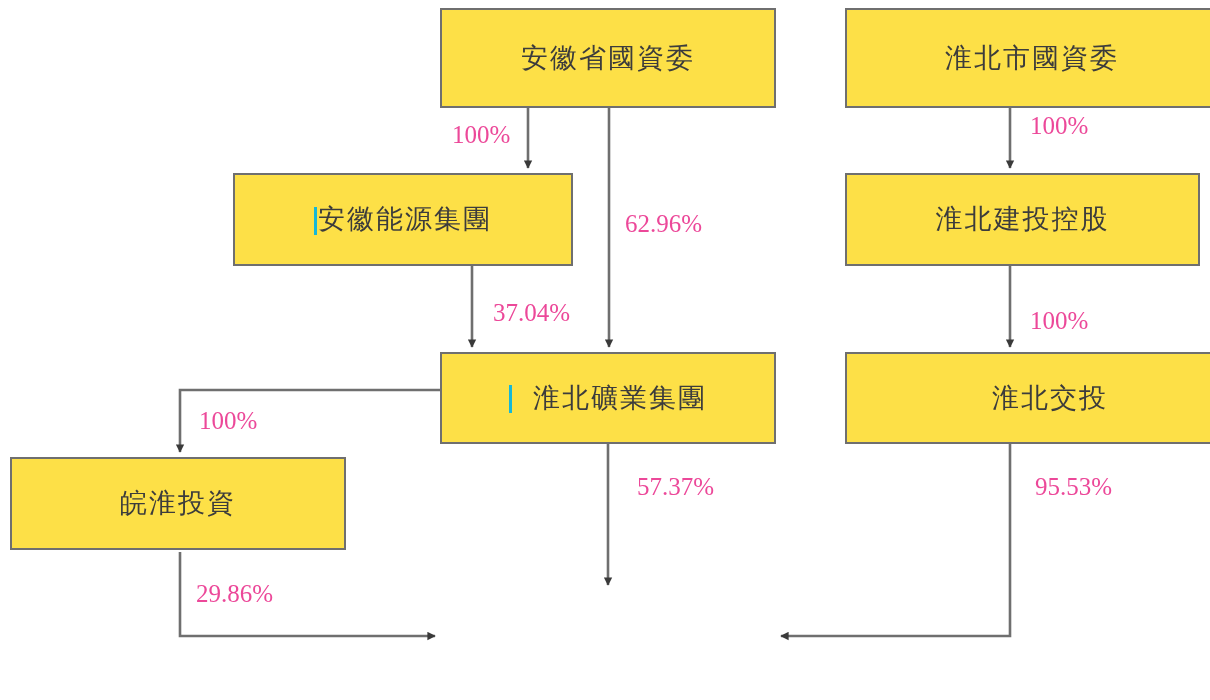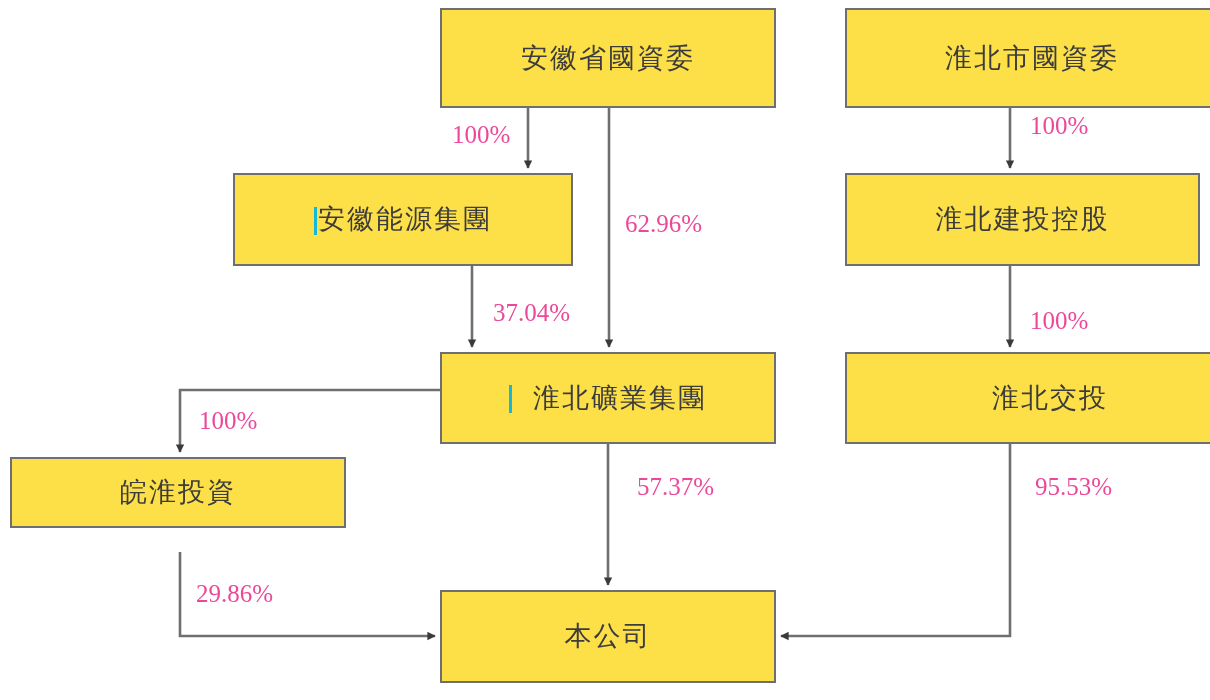--- a/index.html
+++ b/index.html
@@ -115,27 +115,24 @@
 
   <div class="node-box" style="left:440px; top:352px; width:336px; height:92px;gap:20px;">
     <span class="caret"></span>
     <span class="node-label">淮北礦業集團</span>
   </div>
 
   <div class="node-box" style="left:845px; top:352px; width:410px; height:92px;">
     <span class="node-label">淮北交投</span>
   </div>
 
-  <div class="node-box" style="left:10px; top:457px; width:336px; height:71px;">
+  <div class="node-box" style="left:10px; top:457px; width:336px; height:93px;">
     <span class="node-label">皖淮投資</span>
   </div>
 
-  <div class="node-box" style="left:440px; top:590px; width:336px; height:93px;">
-    <span class="node-label">本公司</span>
-  </div>
 
   <span class="edge-label" style="left:452px; top:122px;">100%</span>
 
   <span class="edge-label" style="left:625px; top:211px;">62.96%</span>
 
   <span class="edge-label" style="left:493px; top:276px;margin-top:24px;">37.04%</span>
 
   <span class="edge-label" style="left:1030px; top:113px;">100%</span>
 
   <span class="edge-label" style="left:1030px; top:308px;">100%</span>

